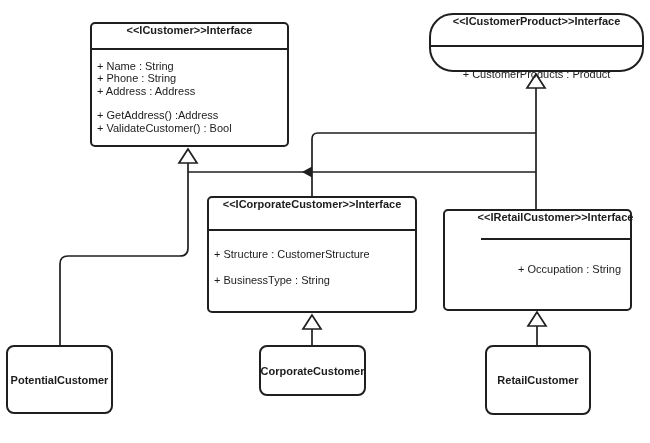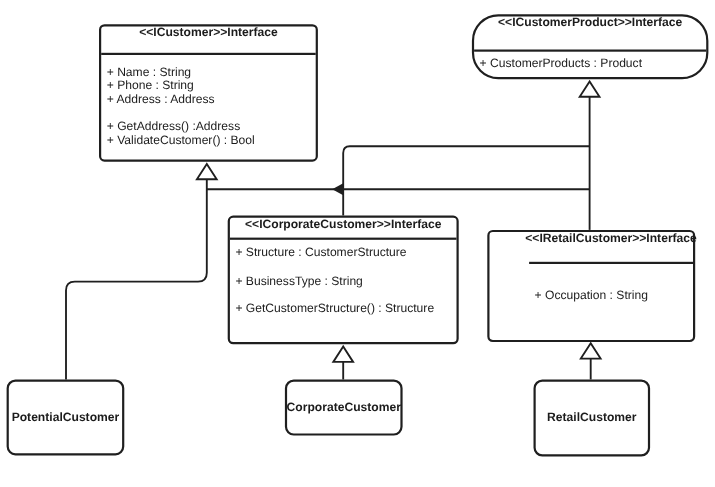--- a/index.html
+++ b/index.html
@@ -28,33 +28,33 @@
   
   #icustomer{left:90px;top:22px;width:199px;height:125px;}
   #icustomer .hdr{height:26px;}
   #icustomer .body{padding:10px 5px 0 5px;}
   #icustomer .m{line-height:12.4px;}
   #icustomer .spacer{height:12px;}
 
   
   #icustomerproduct{left:429px;top:13px;width:215px;height:59px;border-radius:24px;}
   #icustomerproduct .hdr{height:32px;}
-  #icustomerproduct .body{padding:0 5px;}
+  #icustomerproduct .body{padding:16px 5px;text-align:center;}
   #icustomerproduct .m{line-height:23px;}
 
   
   #icorporatecustomer{left:207px;top:196px;width:210px;height:117px;}
-  #icorporatecustomer .hdr{height:20px;}
-  #icorporatecustomer .body{padding:0 5px;}
+  #icorporatecustomer .hdr{height:33px;}
+  #icorporatecustomer .body{padding:11px 5px;}
   #icorporatecustomer .m{line-height:25.5px;}
 
   
   #iretailcustomer{left:443px;top:209px;width:189px;height:102px;padding-left:36px;}
   #iretailcustomer .hdr{height:29px;}
-  #iretailcustomer .body{padding:21px 5px 0 5px;}
+  #iretailcustomer .body{padding:21px 5px 0 5px;margin-left:32px;}
   #iretailcustomer .m{line-height:16px;}
 
   
   #potentialcustomer{left:6px;top:345px;width:107px;height:69px;}
   #corporatecustomer{left:259px;top:345px;width:107px;height:51px;}
   #retailcustomer{left:485px;top:345px;width:106px;height:70px;}
 </style>
 </head>
 <body>
 
@@ -112,21 +112,20 @@
   </div>
 
   <div class="node iface" id="icorporatecustomer">
     <div class="hdr">
       <div>&lt;&lt;ICorporateCustomer&gt;&gt;</div>
       <div>Interface</div>
     </div>
     <div class="body">
       <div class="m">+ Structure : CustomerStructure</div>
       <div class="m">+ BusinessType : String</div>
-      <div class="m">+ GetCustomerStructure() : Structure</div>
     </div>
   </div>
 
   <div class="node iface" id="iretailcustomer">
     <div class="hdr">
       <div>&lt;&lt;IRetailCustomer&gt;&gt;</div>
       <div>Interface</div>
     </div>
     <div class="body">
       <div class="m">+ Occupation : String</div>

